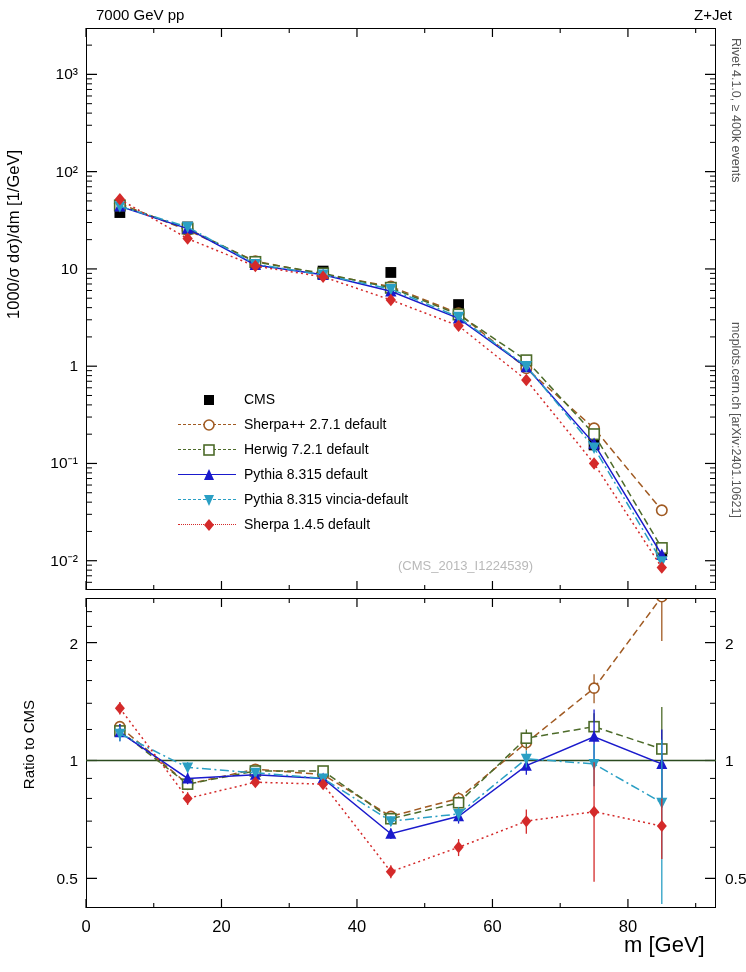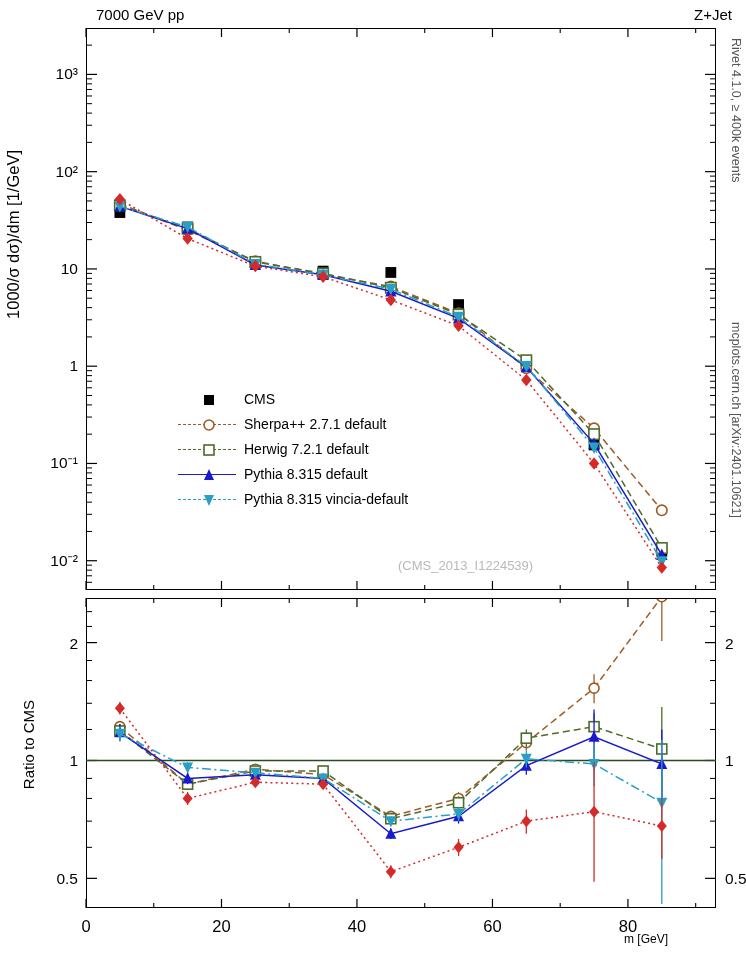--- a/index.html
+++ b/index.html
@@ -1,34 +1,34 @@
 <!DOCTYPE html>
 <html><head>
 <meta charset="utf-8">
 <style>
   html,body{margin:0;padding:0;background:#ffffff;}
   body{width:746px;height:972px;font-family:"Liberation Sans",sans-serif;color:#000;}
-  #root{position:relative;width:746px;height:972px;overflow:hidden;}
+  #root{position:relative;width:746px;height:972px;overflow:hidden;border-radius:31px;}
 
   .hdr{position:absolute;font-size:15px;color:#000;}
   #hdr-left{left:96px;top:6px;}
   #hdr-right{right:14px;top:6px;}
 
   
   .vtext{position:absolute;font-size:12.5px;color:#555;writing-mode:vertical-rl;text-orientation:mixed;letter-spacing:0px;}
   #vtext-top{right:3px;top:38px;height:250px;}
   #vtext-bottom{right:3px;top:322px;height:270px;}
 
   
   #main-frame{position:absolute;left:86px;top:28px;width:630px;height:562px;border:1.3px solid #000;box-sizing:border-box;}
   #ratio-frame{position:absolute;left:86px;top:598px;width:630px;height:310px;border:1.3px solid #000;box-sizing:border-box;}
 
   #ylabel-main{position:absolute;left:4px;top:150px;font-size:16.5px;writing-mode:vertical-rl;transform:rotate(180deg);}
   #ylabel-ratio{position:absolute;left:20px;top:700px;font-size:15px;writing-mode:vertical-rl;transform:rotate(180deg);}
-  #xlabel{position:absolute;left:624px;top:932px;font-size:12px;}
+  #xlabel{position:absolute;left:624px;top:932px;font-size:22px;}
 
   #plot-title{position:absolute;left:196px;top:58px;font-size:16px;}
   #plot-title .sub{font-size:11.5px;vertical-align:-3px;}
 
   #watermark{position:absolute;left:398px;top:558px;font-size:13px;color:#b9b9b9;}
 
   
   #legend{position:absolute;left:178px;top:382px;font-size:14px;}
   .leg-row{position:relative;height:25px;display:flex;align-items:flex-end;}
   .leg-mark{position:relative;width:58px;height:16px;margin-right:8px;}
@@ -449,15 +449,24 @@
       </div>
       <div class="leg-row">
         <div class="leg-mark">
           <div class="leg-line" style="border-top-color: rgb(42, 159, 196); border-top-style: dashed;"></div>
           <div class="leg-sym"><svg width="16" height="16" style="position: static;">
               <polygon points="8,14 3,3 13,3" fill="#2a9fc4"></polygon>
             </svg></div>
         </div>
         <div class="leg-label">Pythia 8.315 vincia-default</div>
       </div>
+      <div class="leg-row">
+        <div class="leg-mark">
+          <div class="leg-line" style="border-top-color: rgb(212, 42, 42); border-top-style: dotted;"></div>
+          <div class="leg-sym"><svg width="16" height="16" style="position: static;">
+              <polygon points="8,2 3,8 8,14 13,8" fill="#d42a2a"></polygon>
+            </svg></div>
+        </div>
+        <div class="leg-label">Sherpa 1.4.5 default</div>
+      </div>
     </div>
 
 </div>
 
 </body></html>

